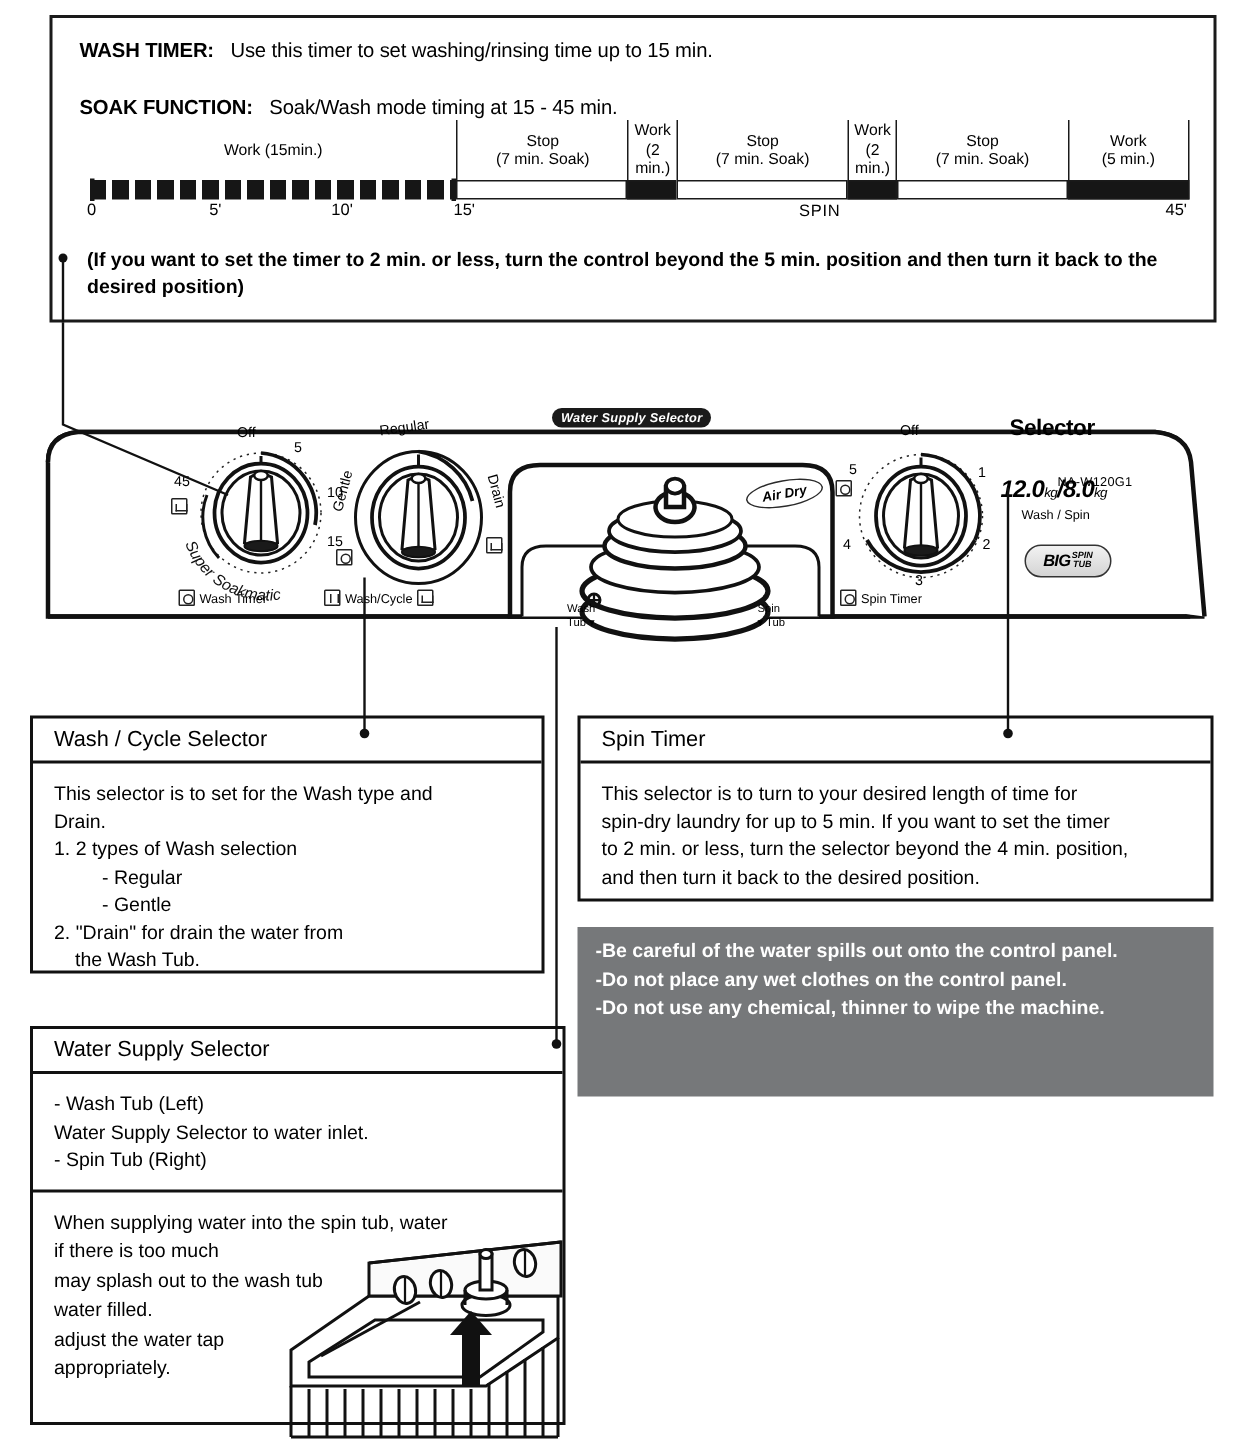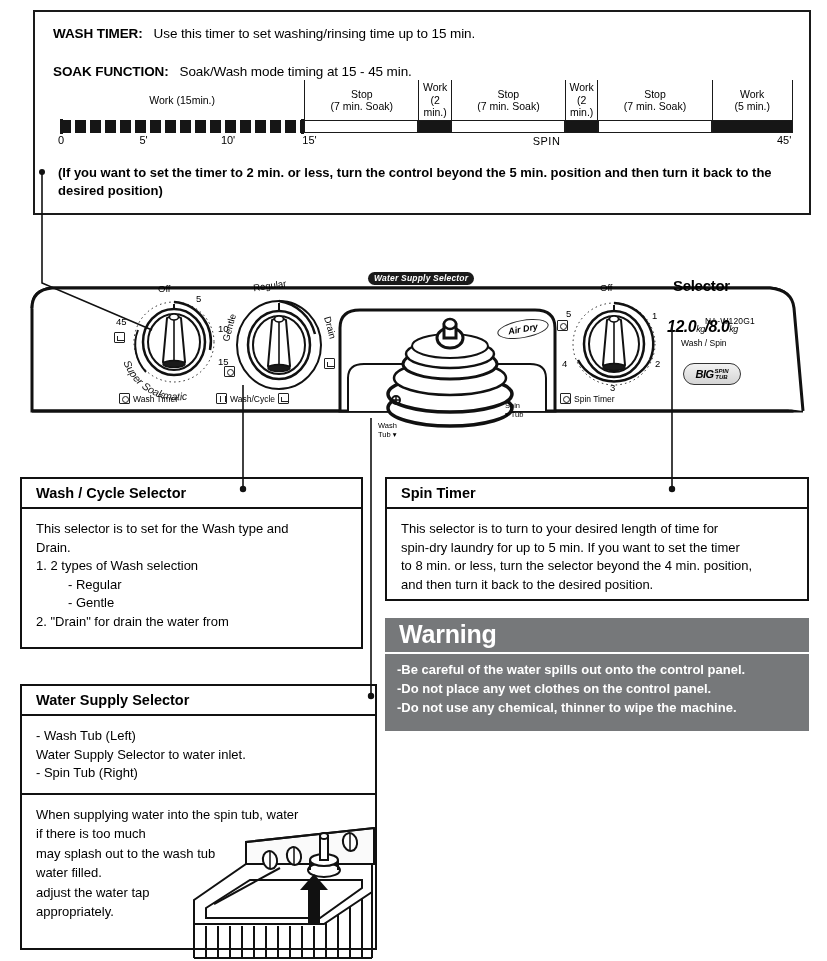--- a/index.html
+++ b/index.html
@@ -228,21 +228,21 @@
   }
 
   
   .info-box {
     position: absolute;
     border: 2px solid #111;
     background: #fff;
   }
   .info-title {
     border-bottom: 2px solid #111;
-    font-size: 14.5px; font-weight: bold;
+    font-size: 14.5px; font-weight: normal;
     padding: 6px 0 6px 14px;
     position: relative;
   }
   .info-body {
     font-size: 13px;
     line-height: 18.5px;
     padding: 11px 14px 10px 14px;
   }
   .info-body .indent1 { padding-left: 14px; }
   .info-body .indent2 { padding-left: 32px; }
@@ -441,21 +441,21 @@
       <ellipse cx="90" cy="30" rx="38" ry="12" fill="#fff" stroke="#111" stroke-width="2"></ellipse>
 
       <ellipse cx="90" cy="22" rx="13" ry="10" fill="#fff" stroke="#111" stroke-width="3"></ellipse>
       <path d="M84,22 L84,8 Q90,2 96,8 L96,22 Z" fill="#fff" stroke="#111" stroke-width="3"></path>
       <ellipse cx="90" cy="8" rx="6" ry="5" fill="#fff" stroke="#111" stroke-width="2.5"></ellipse>
 
       <circle cx="36" cy="84" r="4" fill="none" stroke="#111" stroke-width="2"></circle>
       <line x1="36" y1="80" x2="36" y2="88" stroke="#111" stroke-width="1.5"></line>
       <line x1="32" y1="84" x2="40" y2="84" stroke="#111" stroke-width="1.5"></line>
     </svg>
-    <div class="dial-txt" style="left:18px; top:86px; font-size:7.5px; line-height:8.5px;margin-top:20px;">
+    <div class="dial-txt" style="left:18px; top:86px; font-size:7.5px; line-height:8.5px;">
       <span>Wash</span><br>
       <span>Tub</span> ▾
     </div>
     <div class="dial-txt" style="left:145px; top:86px; font-size:7.5px; line-height:8.5px;">
       <span>Spin</span><br>
       ▾ <span>Tub</span>
     </div>
   </div>
 
   <div class="dial-wrap" style="left:528px; top:22px; width:112px; height:110px;">
@@ -504,29 +504,30 @@
 
 <div class="info-box" id="box-wash-cycle">
   <div class="info-title">Wash / Cycle Selector</div>
   <div class="info-body" id="wash-cycle-body">
       <div>This selector is to set for the Wash type and</div>
       <div>Drain.</div>
       <div>1. 2 types of Wash selection</div>
       <div class="indent2">- Regular</div>
       <div class="indent2">- Gentle</div>
       <div>2. "Drain" for drain the water from</div>
+      <div class="indent1">the Wash Tub.</div>
     </div>
 </div>
 
 <div class="info-box" id="box-spin-timer">
   <div class="info-title">Spin Timer</div>
   <div class="info-body" id="spin-timer-body">
       <div>This selector is to turn to your desired length of time for</div>
       <div>spin-dry laundry for up to  5  min. If you want to set the timer</div>
-      <div>to 8 min. or less, turn the selector beyond the 4 min. position,</div>
+      <div>to 2 min. or less, turn the selector beyond the 4 min. position,</div>
       <div>and then turn it back to the desired position.</div>
     </div>
 </div>
 
 <div class="info-box" id="box-water-supply">
   <div class="info-title">Water Supply Selector</div>
   <div class="info-body" id="water-supply-body1">
       <div>- Wash Tub (Left)</div>
       <div>Water Supply Selector to water inlet.</div>
       <div>- Spin Tub (Right)</div>
@@ -581,21 +582,20 @@
         <line x1="142" y1="114" x2="142" y2="150"></line>
           <line x1="154" y1="106" x2="154" y2="150"></line>
         <line x1="166" y1="98" x2="166" y2="150"></line>
           <line x1="178" y1="90" x2="178" y2="150"></line>
       </g>
     </svg>
   </div>
 </div>
 
 <div id="warning-box">
-  <div id="warning-title">Warning</div>
   <div id="warning-body">
       <div>-Be careful of the water spills out onto the control panel.</div>
       <div>-Do not place any wet clothes on the control panel.</div>
       <div>-Do not use any chemical, thinner to wipe the machine.</div>
     </div>
 </div>
 
 <svg id="connectors" viewBox="0 0 827 961">
 
   <path d="M42,215 L42,283 L152,330" fill="none" stroke="#111" stroke-width="1.6"></path>

